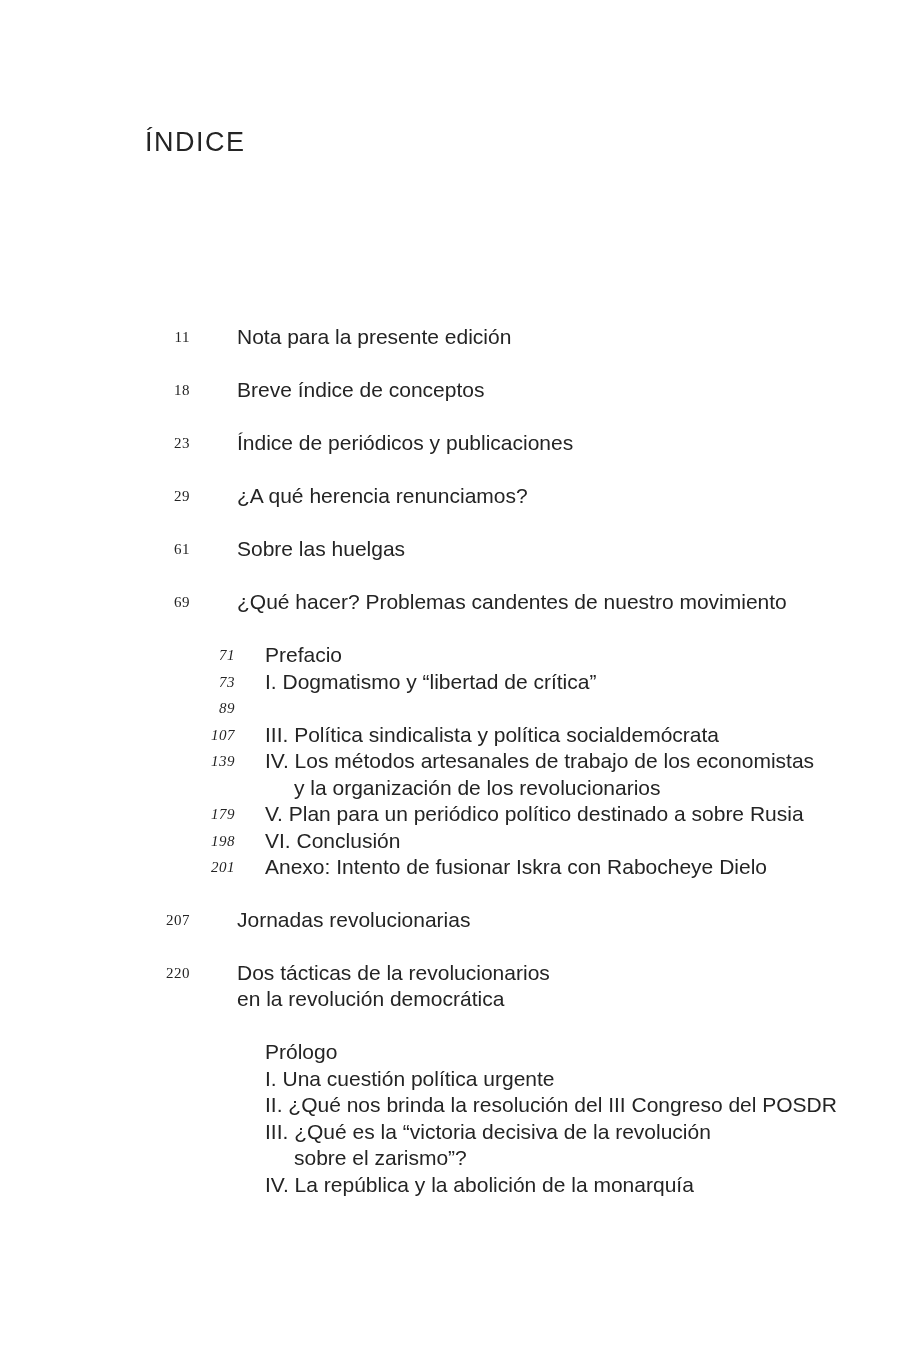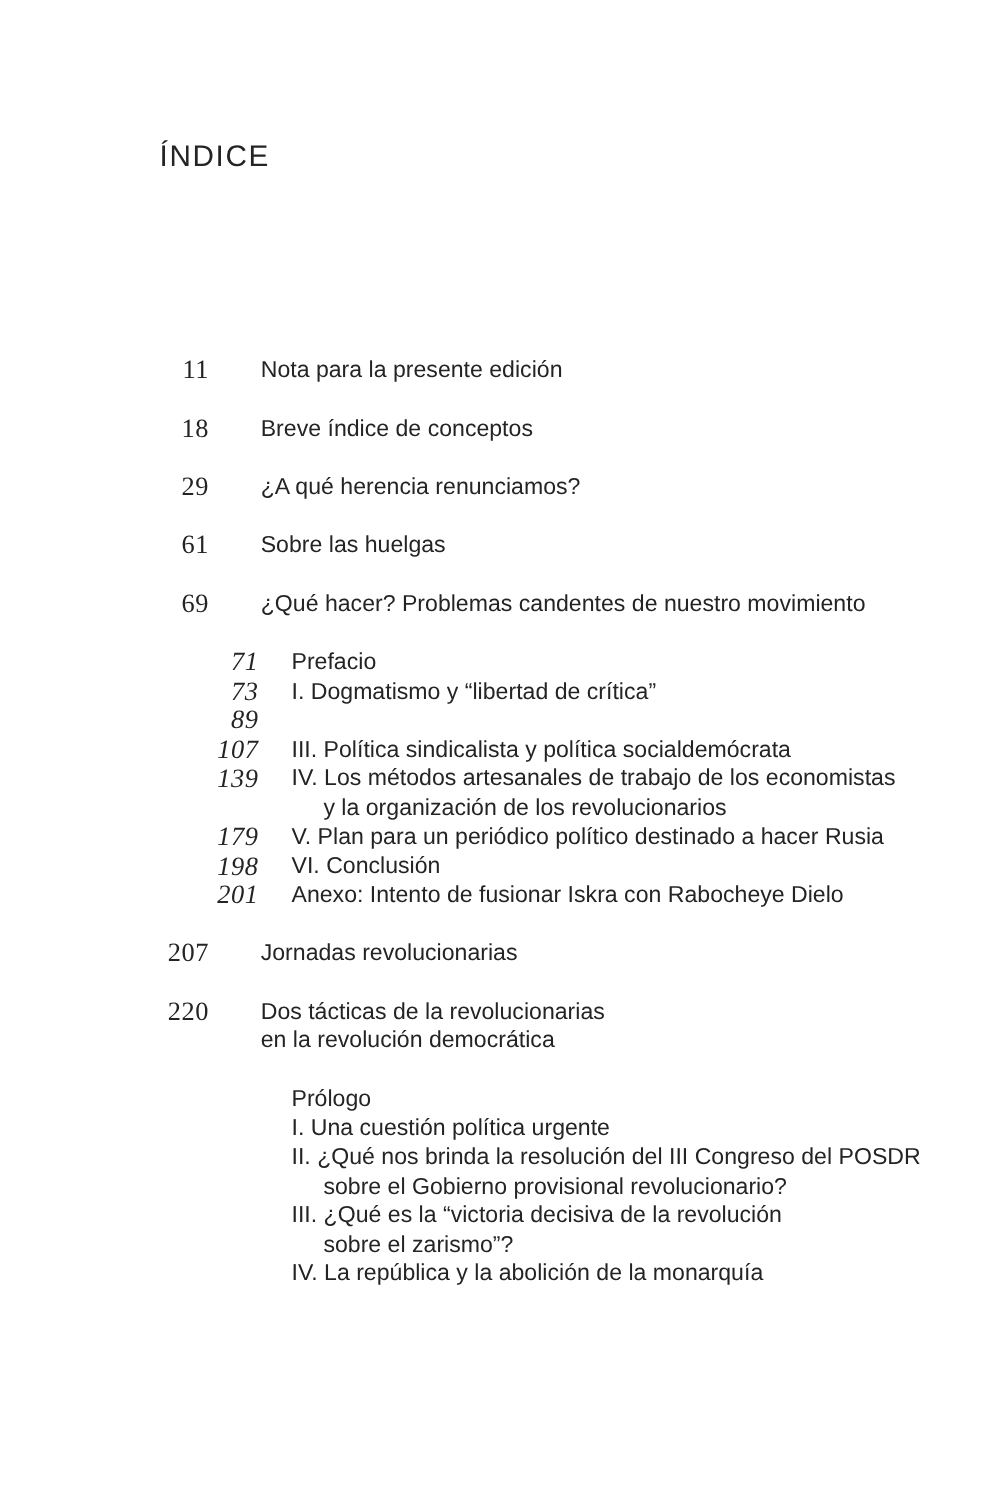--- a/index.html
+++ b/index.html
@@ -31,21 +31,21 @@
   }
   .row {
     display: flex;
     align-items: flex-start;
     font-size: 21px;
     line-height: 26.5px;
   }
   .row .num {
     font-family: "Liberation Serif", serif;
     font-variant-numeric: oldstyle-nums;
-    font-size: 24px;
+    font-size: 15px;
     text-align: right;
     flex: 0 0 auto;
     letter-spacing: 0.5px;
   }
   .row.main .num { width: 190px; }
   .row.sub .num, .row.plain .num { width: 235px; }
   .row.sub .num { font-style: italic; }
   .row.main .text { margin-left: 47px; }
   .row.sub .text, .row.plain .text { margin-left: 30px; }
   .row.main { margin-bottom: 26.5px; }
@@ -65,20 +65,26 @@
       <div class="row main">
         <span class="num">11</span>
         <div class="text">
           <div class="line"><span>Nota para la presente edición</span></div>
         </div>
       </div>
       <div class="row main">
         <span class="num">18</span>
         <div class="text">
           <div class="line"><span>Breve índice de conceptos</span></div>
+        </div>
+      </div>
+      <div class="row main">
+        <span class="num">23</span>
+        <div class="text">
+          <div class="line"><span>Índice de periódicos y publicaciones</span></div>
         </div>
       </div>
       <div class="row main">
         <span class="num">29</span>
         <div class="text">
           <div class="line"><span>¿A qué herencia renunciamos?</span></div>
         </div>
       </div>
       <div class="row main">
         <span class="num">61</span>
@@ -116,21 +122,21 @@
       <div class="row sub">
         <span class="num">139</span>
         <div class="text">
           <div class="line"><span>IV. Los métodos artesanales de trabajo de los economistas</span></div>
           <div class="line"><span>y la organización de los revolucionarios</span></div>
         </div>
       </div>
       <div class="row sub">
         <span class="num">179</span>
         <div class="text">
-          <div class="line"><span>V. Plan para un periódico político destinado a hacer Rusia</span></div>
+          <div class="line"><span>V. Plan para un periódico político destinado a sobre Rusia</span></div>
         </div>
       </div>
       <div class="row sub">
         <span class="num">198</span>
         <div class="text">
           <div class="line"><span>VI. Conclusión</span></div>
         </div>
       </div>
       <div class="row sub">
         <span class="num">201</span>
@@ -140,41 +146,40 @@
       </div>
       <div class="row main gap-top">
         <span class="num">207</span>
         <div class="text">
           <div class="line"><span>Jornadas revolucionarias</span></div>
         </div>
       </div>
       <div class="row main">
         <span class="num">220</span>
         <div class="text">
-          <div class="line"><span>Dos tácticas de la revolucionarias</span></div>
+          <div class="line"><span>Dos tácticas de la revolucionarios</span></div>
           <div class="line"><span>en la revolución democrática</span></div>
         </div>
       </div>
       <div class="row plain">
         <span class="num"></span>
         <div class="text">
           <div class="line"><span>Prólogo</span></div>
         </div>
       </div>
       <div class="row plain">
         <span class="num"></span>
         <div class="text">
           <div class="line"><span>I. Una cuestión política urgente</span></div>
         </div>
       </div>
       <div class="row plain">
         <span class="num"></span>
         <div class="text">
           <div class="line"><span>II. ¿Qué nos brinda la resolución del III Congreso del POSDR</span></div>
-          <div class="line"><span>sobre el Gobierno provisional revolucionario?</span></div>
         </div>
       </div>
       <div class="row plain">
         <span class="num"></span>
         <div class="text">
           <div class="line"><span>III. ¿Qué es la “victoria decisiva de la revolución</span></div>
           <div class="line"><span>sobre el zarismo”?</span></div>
         </div>
       </div>
       <div class="row plain">

